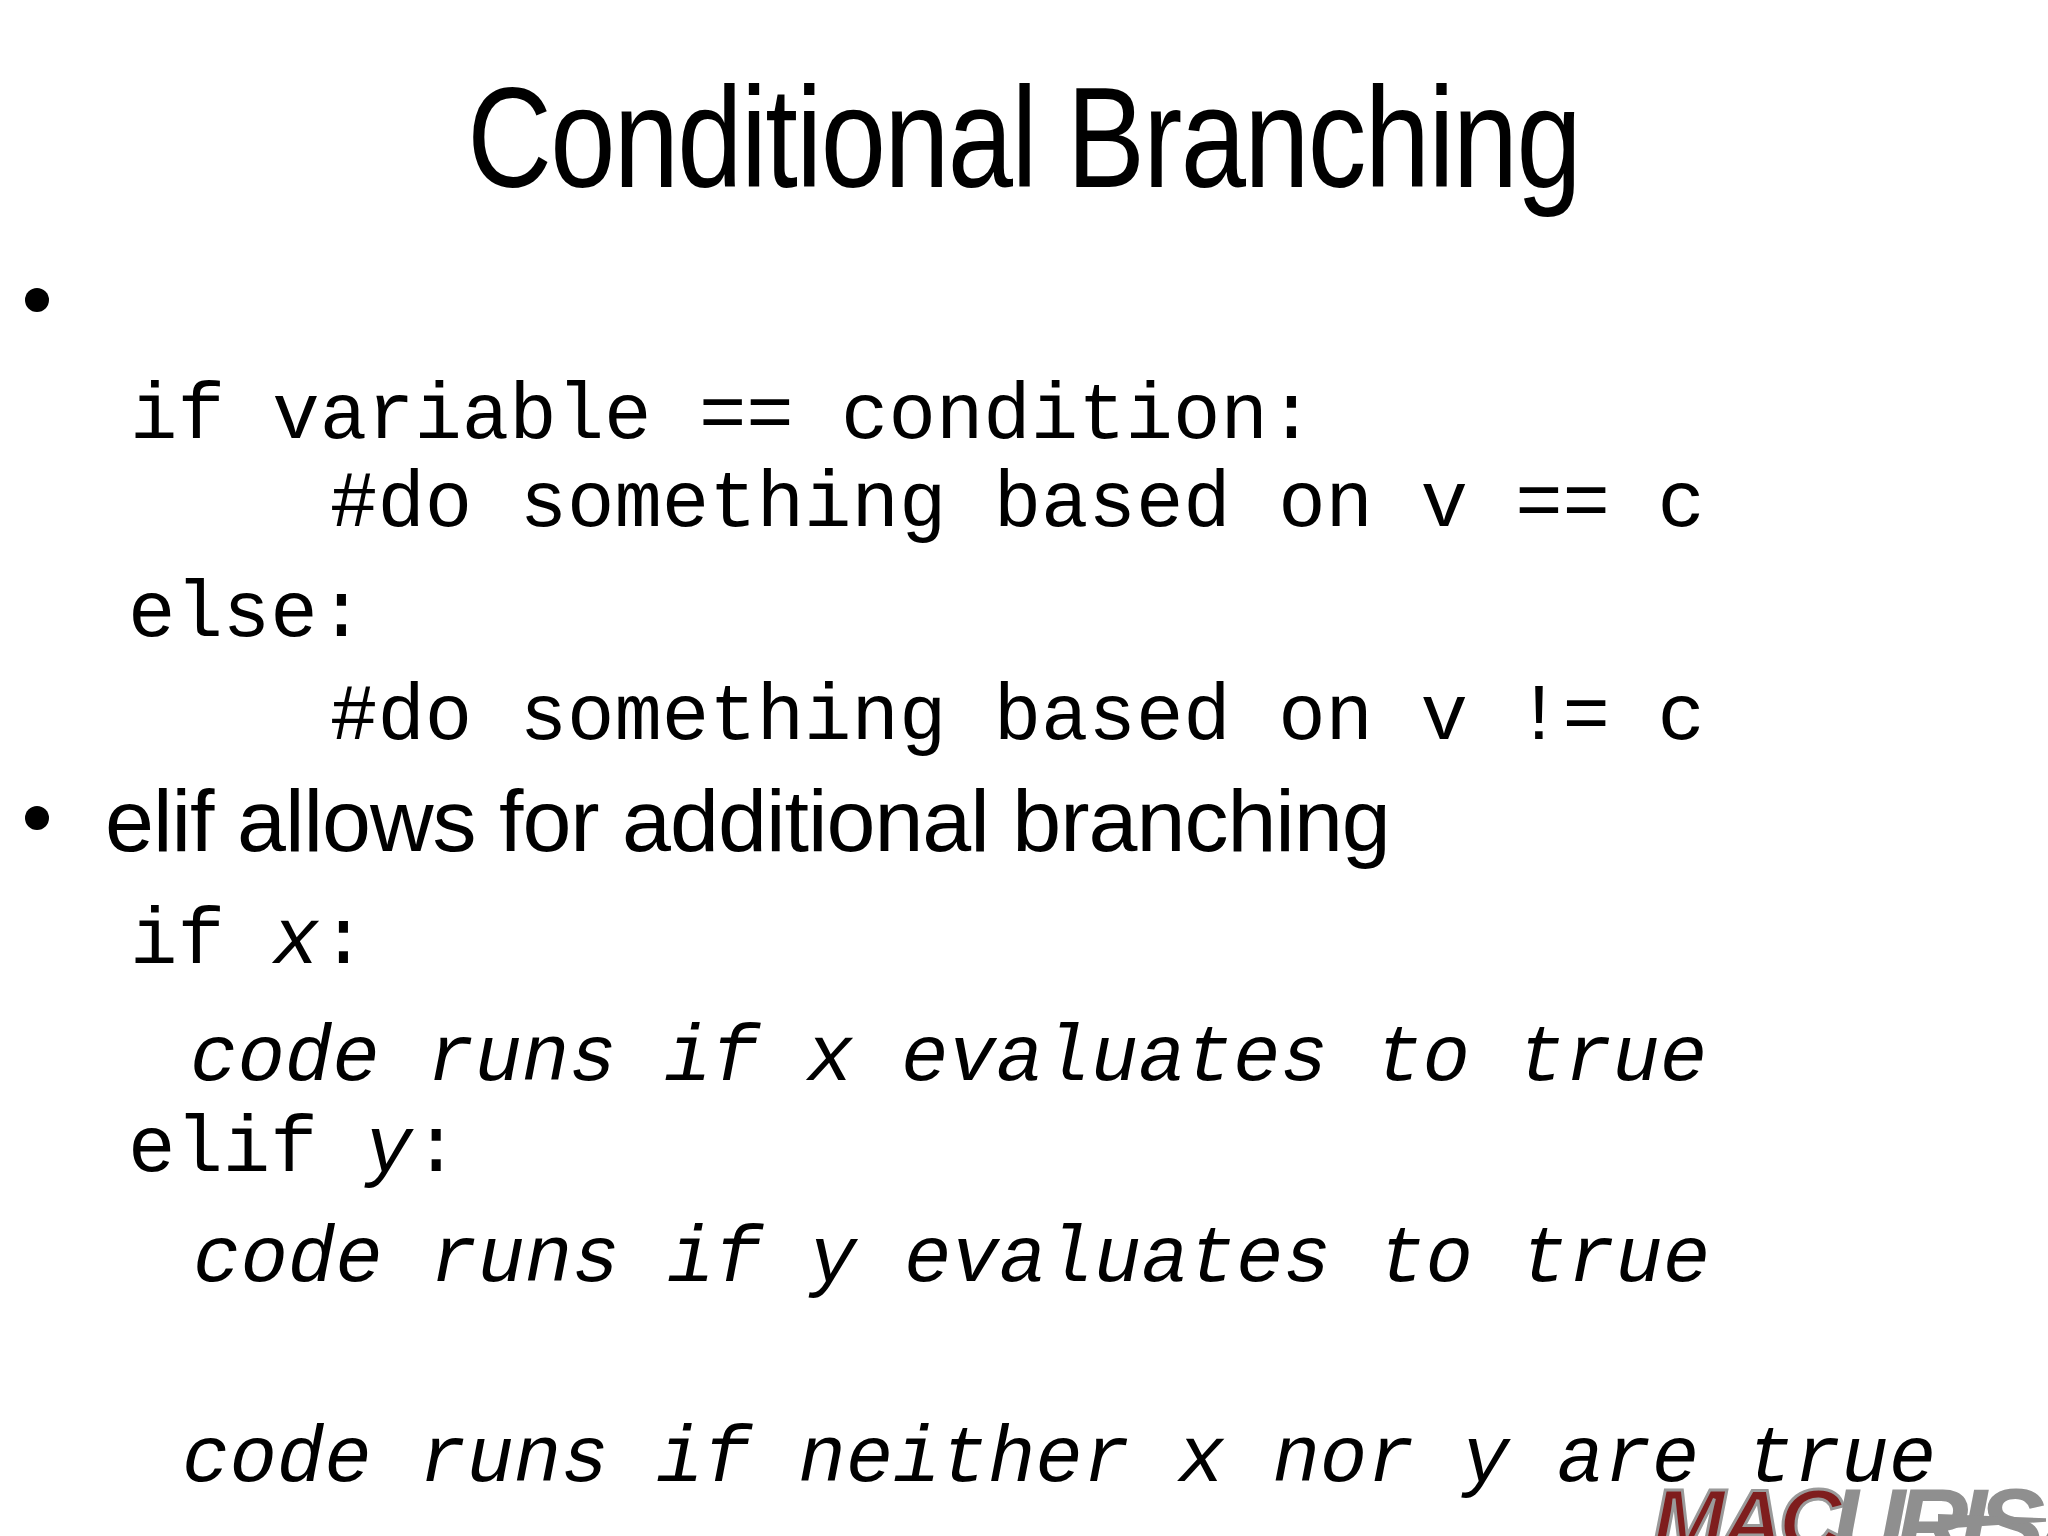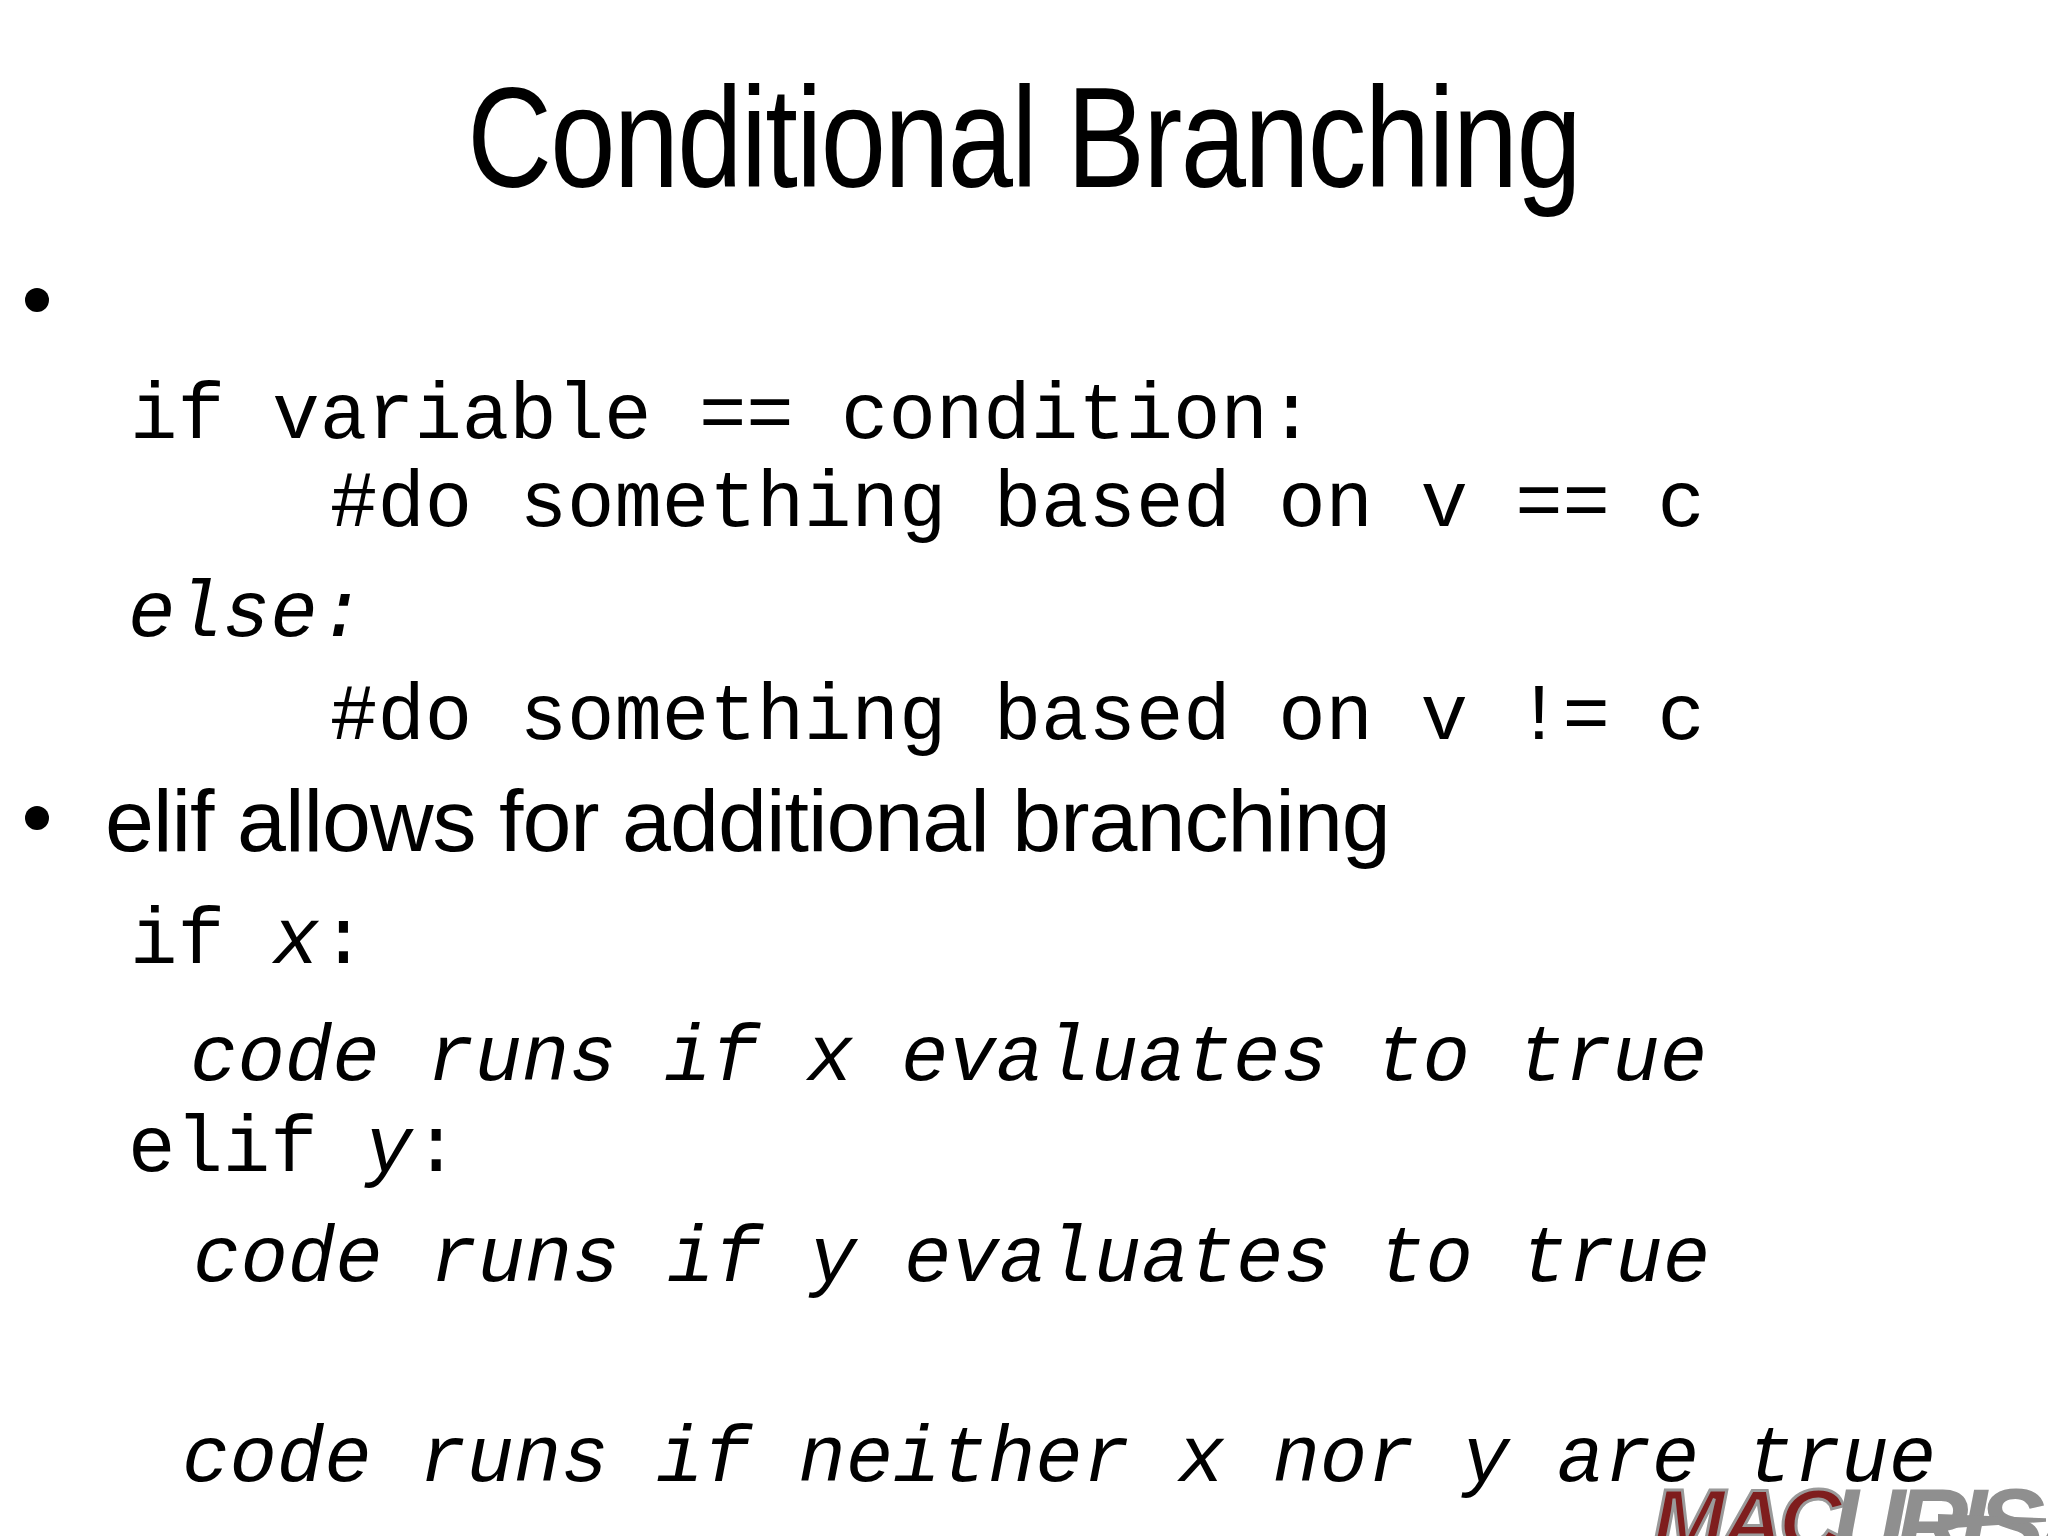--- a/index.html
+++ b/index.html
@@ -89,21 +89,21 @@
 <div class="slide">
 
   <div class="title">
     <span class="title-inner">Conditional Branching</span>
   </div>
 
   <span class="bullet-dot" style="left:25px; top:252px;"></span>
 
   <div class="code" style="left:130px; top:342px;"><span>if variable == condition:</span></div>
   <div class="code" style="left:330px; top:430px;"><span>#do something based on v == c</span></div>
-  <div class="code" style="left:128px; top:540px;font-style:italic;"><span>else:</span></div>
+  <div class="code" style="left:128px; top:540px;"><span>else:</span></div>
   <div class="code" style="left:330px; top:643px;"><span>#do something based on v != c</span></div>
 
   <span class="bullet-dot" style="left:25px; top:770px;"></span>
   <div class="bullet-text" style="left:105px; top:741px;">elif allows for additional branching</div>
 
   <div class="code" style="left:130px; top:867px;"><span>if </span><span class="it">x</span><span>:</span></div>
   <div class="code" style="left:190px; top:984px;text-align:right;"><span class="it">code runs if x evaluates to true</span></div>
   <div class="code" style="left:128px; top:1075px;"><span>elif </span><span class="it">y</span><span>:</span></div>
   <div class="code" style="left:193px; top:1185px;"><span class="it">code runs if y evaluates to true</span></div>
   <div class="code" style="left:182px; top:1385px;"><span class="it">code runs if neither x nor y are true</span></div>

